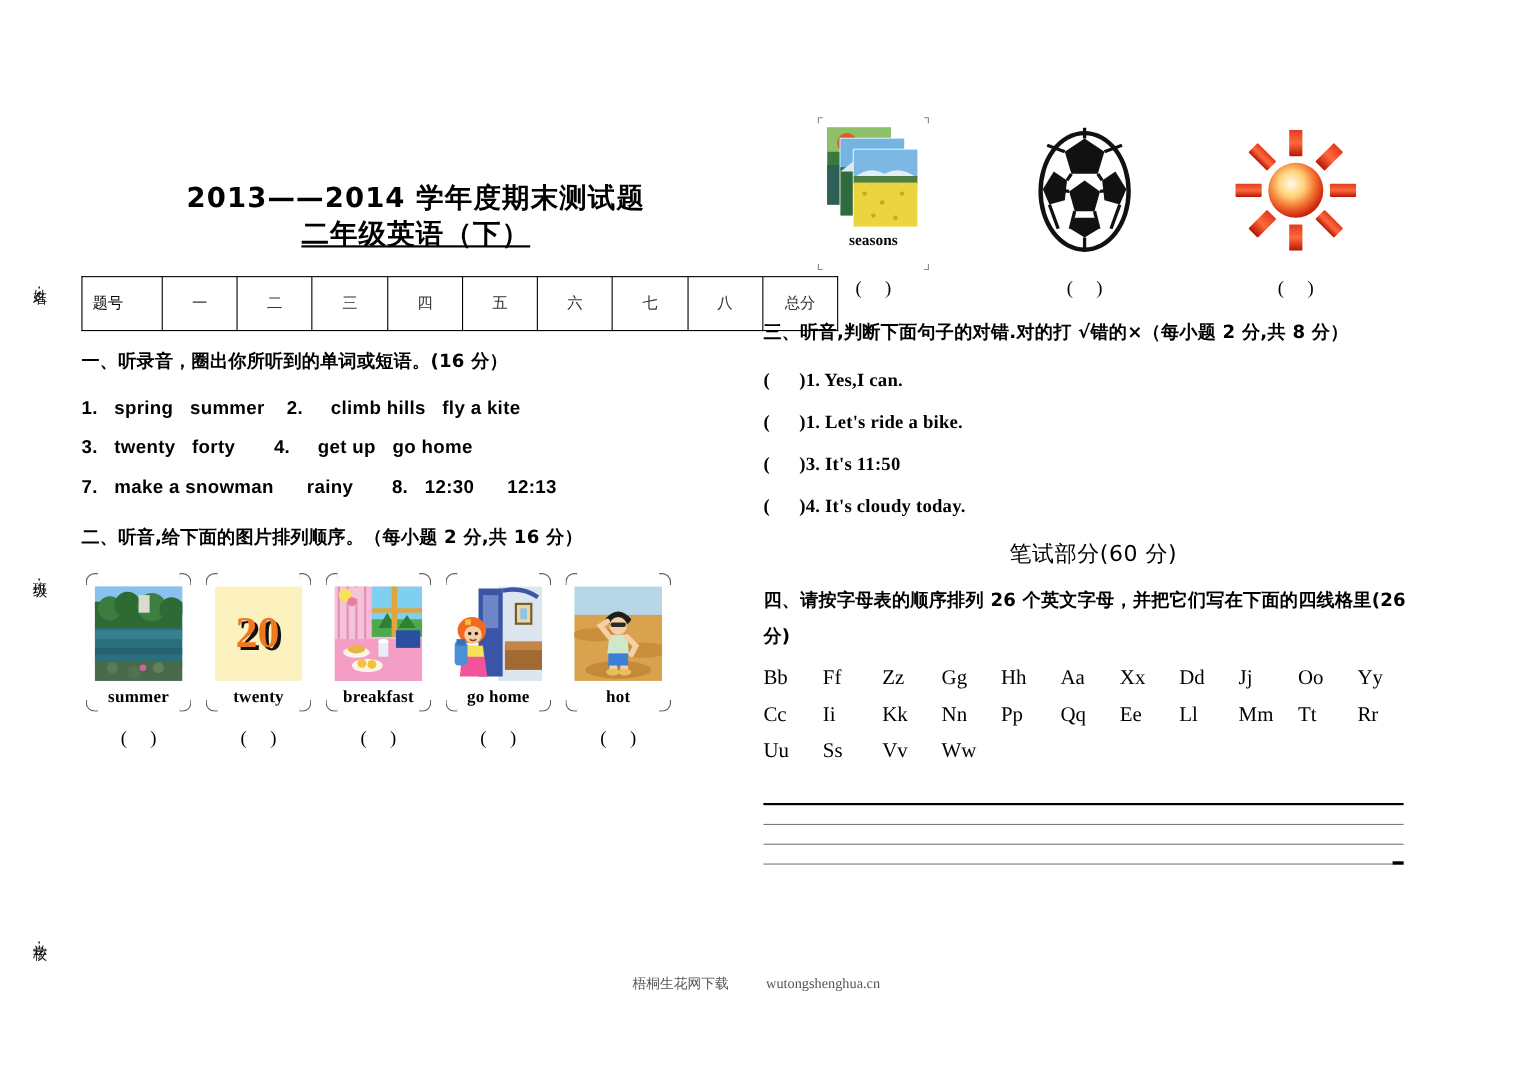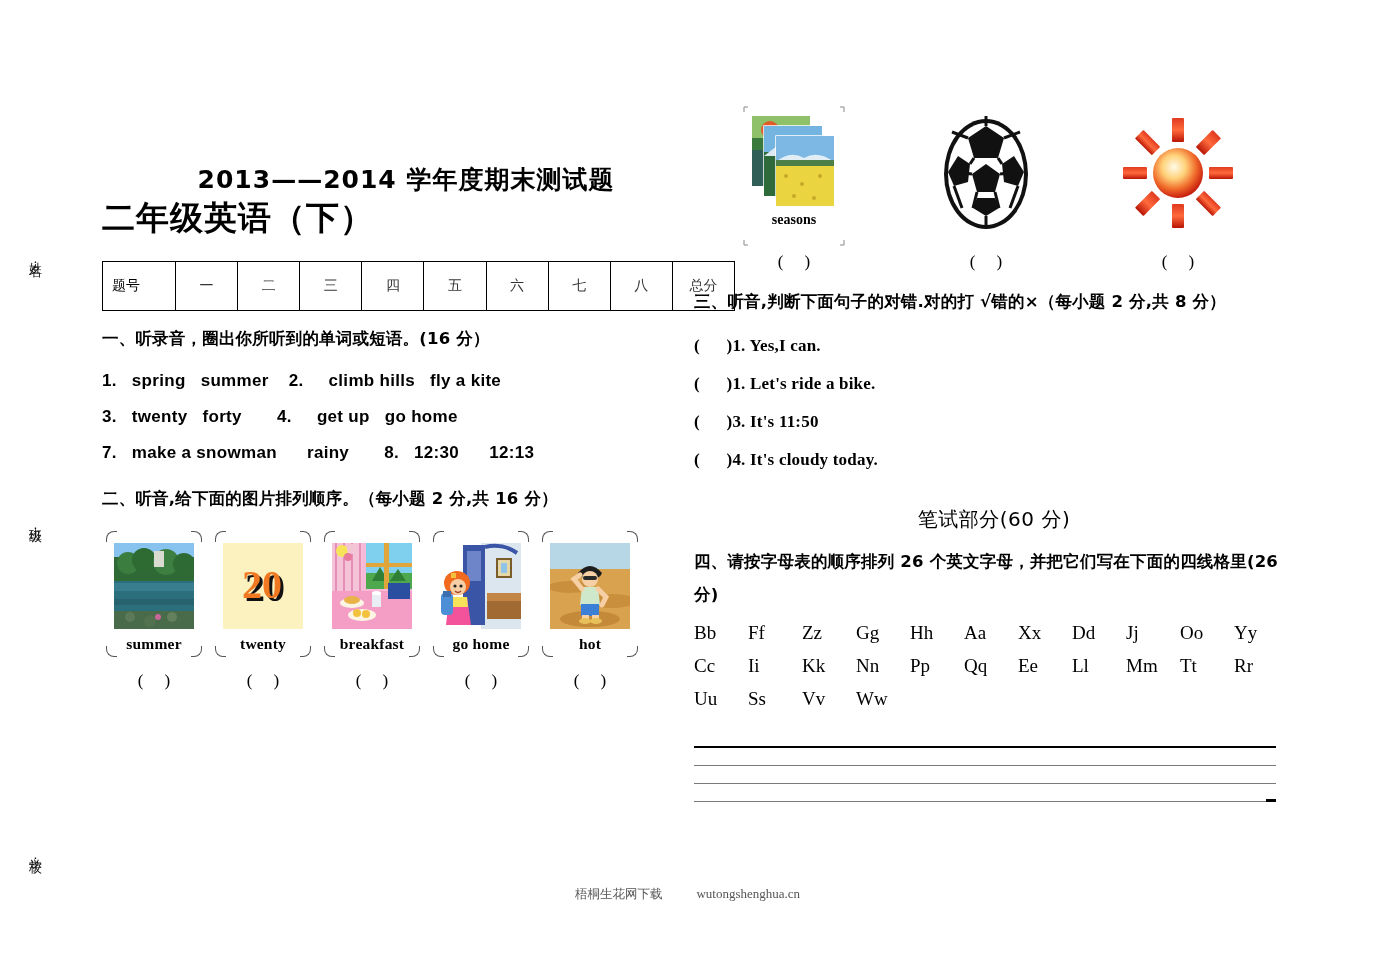--- a/index.html
+++ b/index.html
@@ -24,48 +24,49 @@
     font-size:13px;
     letter-spacing:2px;
     color:#111;
     white-space:nowrap;
   }
   #vl-name{top:252px;}
   #vl-class{top:518px;}
   #vl-school{top:848px;}
 
   
-  .col-left{position:absolute;left:102px;top:104px;width:608px;}
+  .col-left{position:absolute;left:74px;top:104px;width:608px;}
   .col-right{position:absolute;left:694px;top:104px;width:600px;}
 
   
   .title1{
     text-align:center;
     font-family:"DejaVu Sans",sans-serif;
     font-weight:bold;
     font-size:25px;
     letter-spacing:1px;
     margin:60px 0 0 0;
     line-height:1.25;
   }
   .title2{
-    text-align:left;
+    text-align:center;
     font-family:"DejaVu Sans",sans-serif;
     font-weight:bold;
-    font-size:33px;
+    font-size:25px;
     letter-spacing:1px;
     margin:2px 0 0 0;
     line-height:1.25;
+    text-decoration:underline;
   }
 
   
   table.score{
     border-collapse:collapse;
     margin-top:22px;
-    width:633px;
+    width:688px;
     table-layout:fixed;
   }
   table.score td{
     border:1px solid #000;
     height:46px;
     text-align:center;
     vertical-align:middle;
     font-family:"DejaVu Sans",sans-serif;
     font-size:14px;
     color:#333;
@@ -516,21 +517,21 @@
       <div class="rbk">(     )</div>
     </div>
 
     <div class="q-head" style="margin-top:14px">三、听音,判断下面句子的对错.对的打 √错的×（每小题 2 分,共 8 分）</div>
 
     <div class="tf-item">(      )1. Yes,I can.</div>
     <div class="tf-item">(      )1. Let's ride a bike.</div>
     <div class="tf-item">(      )3. It's 11:50</div>
     <div class="tf-item">(      )4. It's cloudy today.</div>
 
-    <div class="part-title" style="margin-top:36px">笔试部分(60 分)</div>
+    <div class="part-title" style="margin-top:20px">笔试部分(60 分)</div>
 
     <div class="q-head wrap">四、请按字母表的顺序排列 26 个英文字母，并把它们写在下面的四线格里(26 分)</div>
 
     <div class="alpha">
       <div class="alpha-row">
         <span>Bb</span>
         <span>Ff</span>
         <span>Zz</span>
         <span>Gg</span>
         <span>Hh</span>

